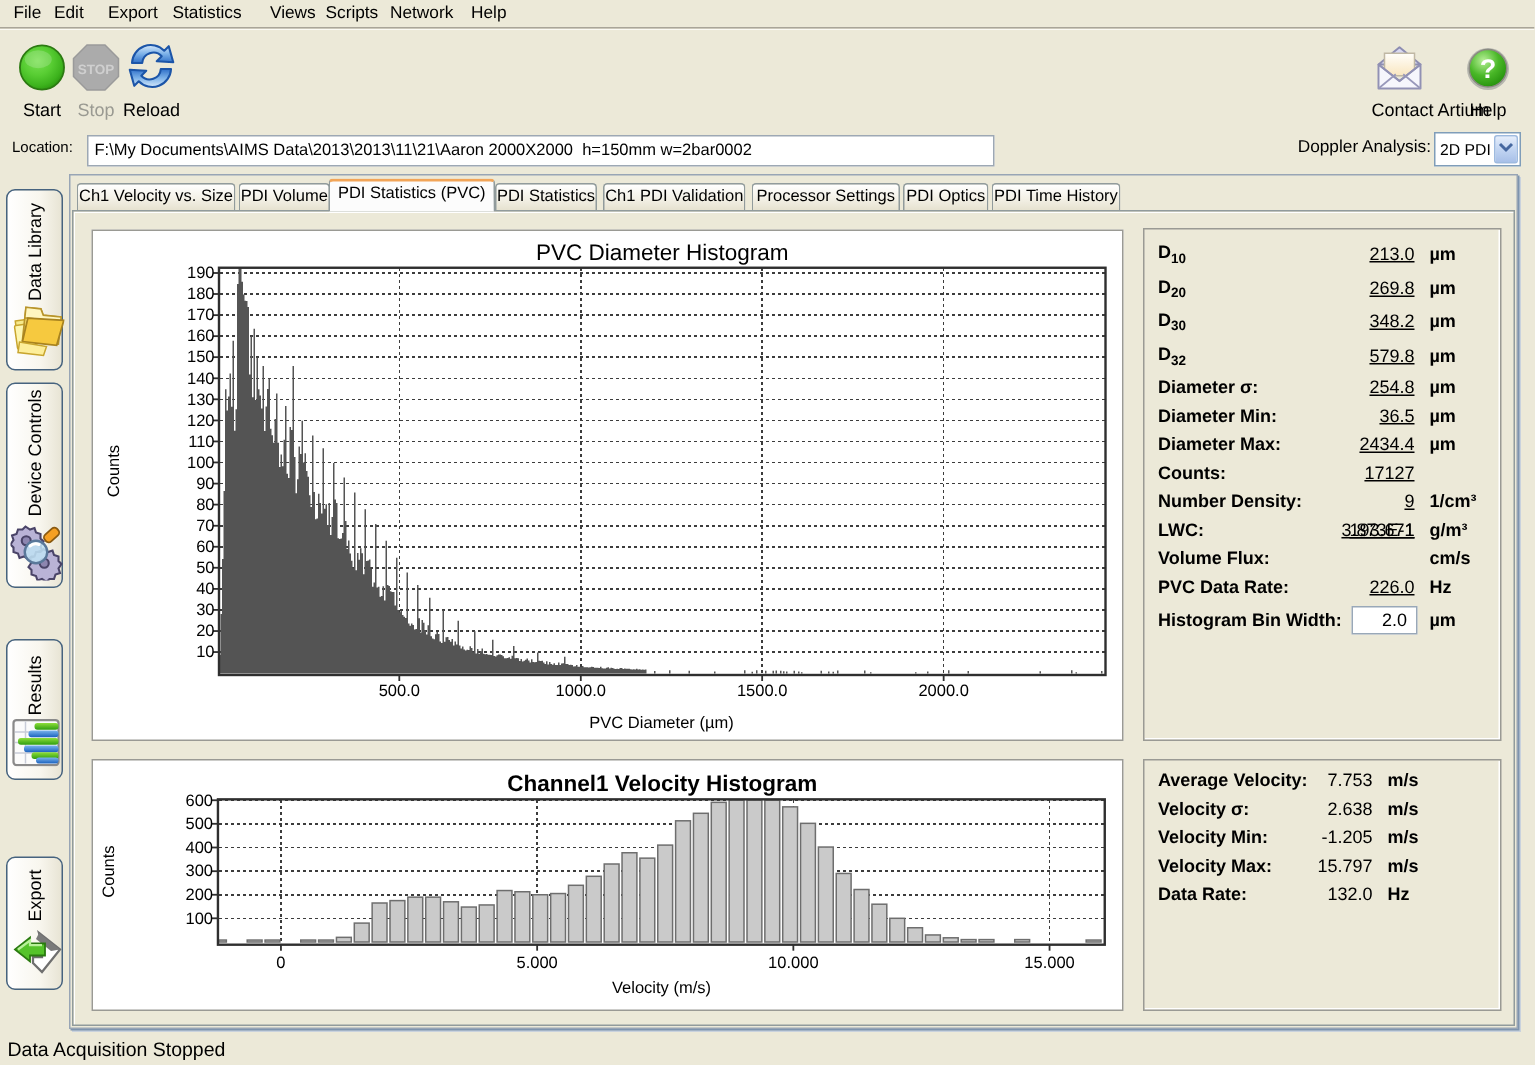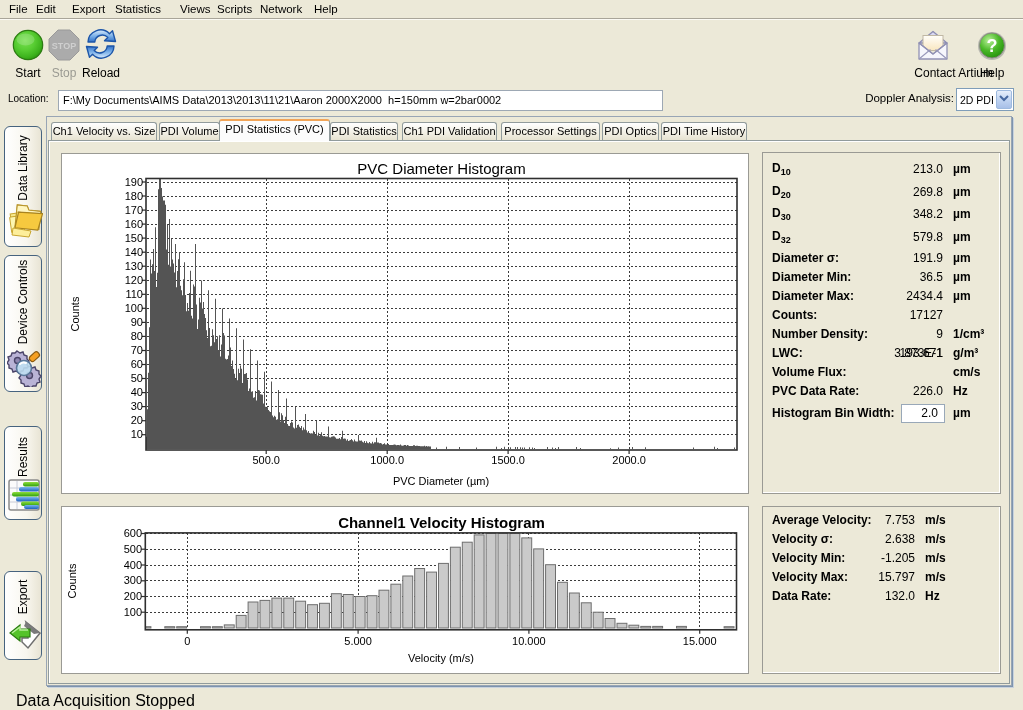--- a/index.html
+++ b/index.html
@@ -1,18 +1,18 @@
 <!DOCTYPE html>
 <html><head><meta charset="utf-8"><style>
 * { margin:0; padding:0; box-sizing:border-box; }
 html,body { width:1023px; height:710px; overflow:hidden; background:#ECE9D8;
   font-family:"Liberation Sans", sans-serif; color:#000; position:relative; }
 .lbl { position:absolute; font-size:12px; font-weight:bold; white-space:nowrap; }
 .lbl .sub { font-size:9px; vertical-align:-3px; }
-.val { position:absolute; font-size:12px; white-space:nowrap; text-align:right; }
+.val { position:absolute; font-size:12px; white-space:nowrap; text-align:right;text-decoration:underline; }
 .val2 { position:absolute; font-size:12px; white-space:nowrap; text-align:right; }
 .unit { position:absolute; font-size:12px; font-weight:bold; white-space:nowrap; }
 .tab { position:absolute; top:122px; height:18px; background:linear-gradient(180deg,#ffffff,#f2efe4 60%,#e6e2d0);
   border:1px solid #919B9C; border-bottom:none; border-radius:3px 3px 0 0; font-size:11px;
   text-align:center; line-height:17px; white-space:nowrap; }
 .tab.active { top:119px; height:22px; background:#FCFCFC; border-top:2px solid #F2A558; line-height:17px; z-index:5; }
 .sbtn { position:absolute; left:4px; width:38px; border:1px solid #46637F; border-radius:6px;
   background:linear-gradient(90deg,#ffffff,#f8f6ee 60%,#e8e4d4); }
 .vtext { position:absolute; left:-41px; width:120px; height:16px; text-align:center; font-size:12px;
   transform:rotate(-90deg); white-space:nowrap; }
@@ -305,21 +305,21 @@
     <div class="lbl" style="left:772px;top:184px">D<span class="sub">20</span></div>
     <div class="val" style="left:843px;width:100px;top:185px">269.8</div>
     <div class="unit" style="left:953px;top:185px">µm</div>
     <div class="lbl" style="left:772px;top:206px">D<span class="sub">30</span></div>
     <div class="val" style="left:843px;width:100px;top:207px">348.2</div>
     <div class="unit" style="left:953px;top:207px">µm</div>
     <div class="lbl" style="left:772px;top:229px">D<span class="sub">32</span></div>
     <div class="val" style="left:843px;width:100px;top:230px">579.8</div>
     <div class="unit" style="left:953px;top:230px">µm</div>
     <div class="lbl" style="left:772px;top:251px">Diameter σ:</div>
-    <div class="val" style="left:843px;width:100px;top:251px">191.9</div>
+    <div class="val" style="left:843px;width:100px;top:251px">254.8</div>
     <div class="unit" style="left:953px;top:251px">µm</div>
     <div class="lbl" style="left:772px;top:270px">Diameter Min:</div>
     <div class="val" style="left:843px;width:100px;top:270px">36.5</div>
     <div class="unit" style="left:953px;top:270px">µm</div>
     <div class="lbl" style="left:772px;top:289px">Diameter Max:</div>
     <div class="val" style="left:843px;width:100px;top:289px">2434.4</div>
     <div class="unit" style="left:953px;top:289px">µm</div>
     <div class="lbl" style="left:772px;top:308px">Counts:</div>
     <div class="val" style="left:843px;width:100px;top:308px">17127</div>
     <div class="lbl" style="left:772px;top:327px">Number Density:</div>
@@ -408,12 +408,12 @@
 <div class="sbtn" style="top:571px;height:89px">
 <div class="vtext" style="top:17px">Export</div>
 <svg width="34" height="30" viewBox="0 0 34 30" style="position:absolute;left:3px;bottom:9px">
 <path d="M18 2 L32 13 L20 28 L14 22 L14 18 L20 18 L20 9 z" fill="#ffffff" stroke="#6f6f6f" stroke-width="1.5"></path>
 <path d="M18 2 L32 13 L26 14 L16 6 z" fill="#7a7a7a"></path>
 <path d="M2 13 L12 5 L12 9 L22 9 L22 17 L12 17 L12 21 z" fill="#55c32a" stroke="#2a7a10" stroke-width="1.2"></path>
 <path d="M4 13 L12 7 L12 10 L20 10" stroke="#b8f09a" stroke-width="1.5" fill="none"></path>
 </svg>
   </div>
 
-<div style="position:absolute;left:16px;top:692px;font-size:16px">Data Acquisition Stopped</div>
+<div style="position:absolute;left:5px;top:692px;font-size:13px">Data Acquisition Stopped</div>
 </body></html>

